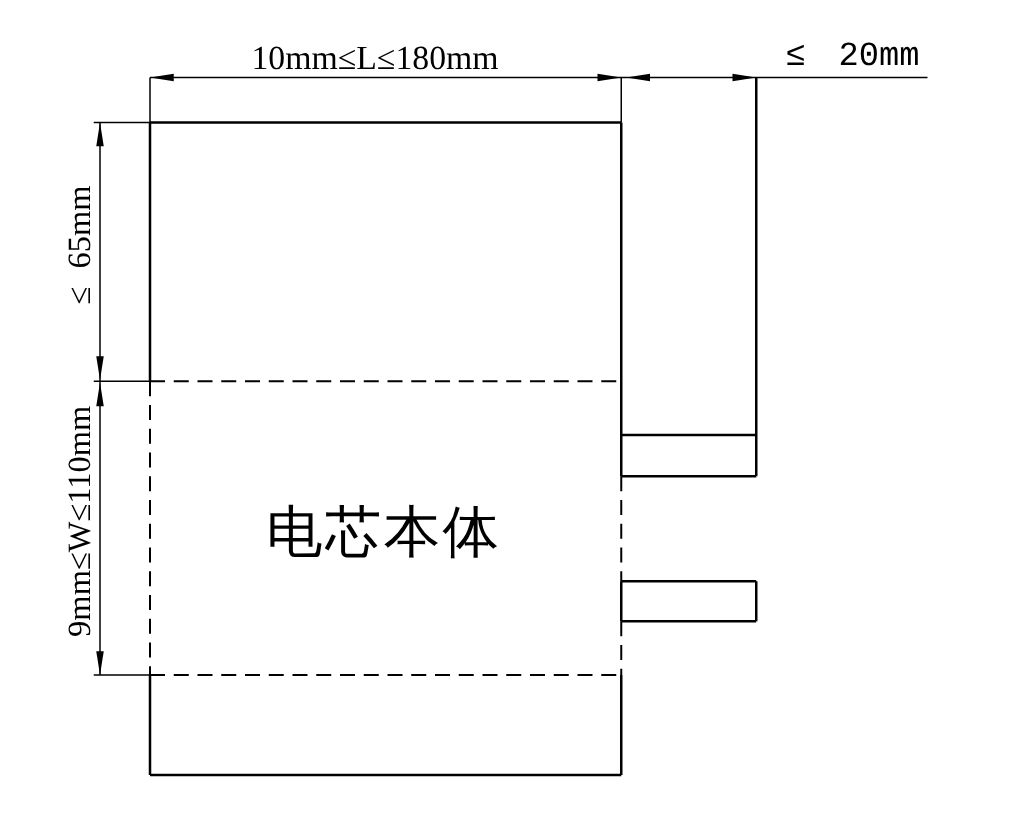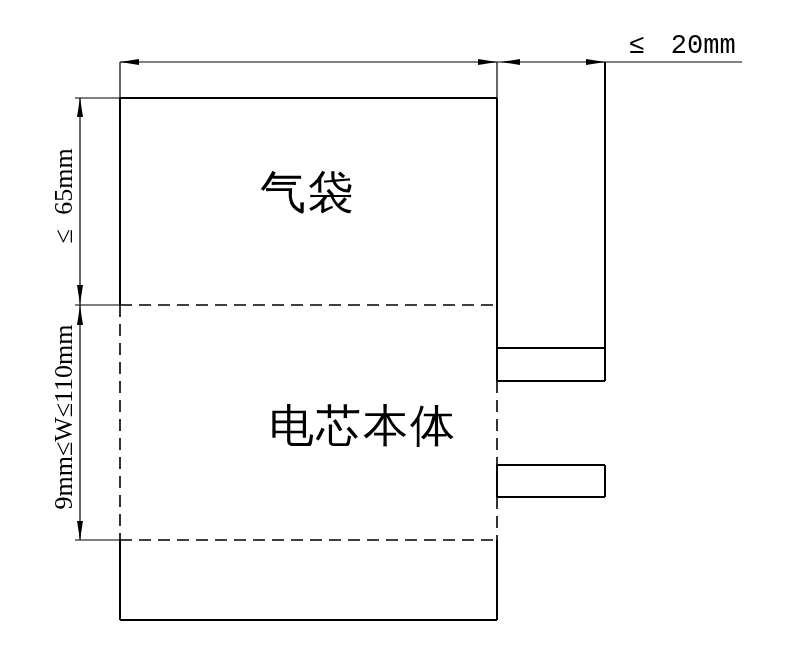--- a/index.html
+++ b/index.html
@@ -86,21 +86,20 @@
     width: 300px;
     font-size: 46px;
     line-height: 50px;
   }
   .lbl-cellbody {
     left: 157px;
     top: 401px;
     width: 300px;
     font-size: 45px;
     line-height: 50px;
-    text-align: right;
   }
 </style>
 </head>
 <body>
 
 <div class="stage">
 
   <svg class="diagram" width="808" height="662" viewBox="0 0 808 662">
 
     <g>
@@ -145,23 +144,23 @@
       <polygon class="arrow" points="497,62 478,59 478,65"></polygon>
       <polygon class="arrow" points="501,62 520,59 520,65"></polygon>
       <polygon class="arrow" points="605,62 586,59 586,65"></polygon>
       <polygon class="arrow" points="80,98 77,117 83,117"></polygon>
       <polygon class="arrow" points="80,304 77,285 83,285"></polygon>
       <polygon class="arrow" points="80,306 77,325 83,325"></polygon>
       <polygon class="arrow" points="80,540 77,521 83,521"></polygon>
     </g>
   </svg>
 
+  <span class="lbl dim-text lbl-length">10mm≤L≤180mm</span>
 
   <span class="lbl dim-text lbl-tab">≤ 20mm</span>
 
   <span class="lbl lbl-rotated lbl-gasbag-h">≤ 65mm</span>
 
   <span class="lbl lbl-rotated lbl-width">9mm≤W≤110mm</span>
 
-  <span class="lbl region-text lbl-gasbag">气袋</span>
 
   <span class="lbl region-text lbl-cellbody">电芯本体</span>
 </div>
 
 </body></html>

